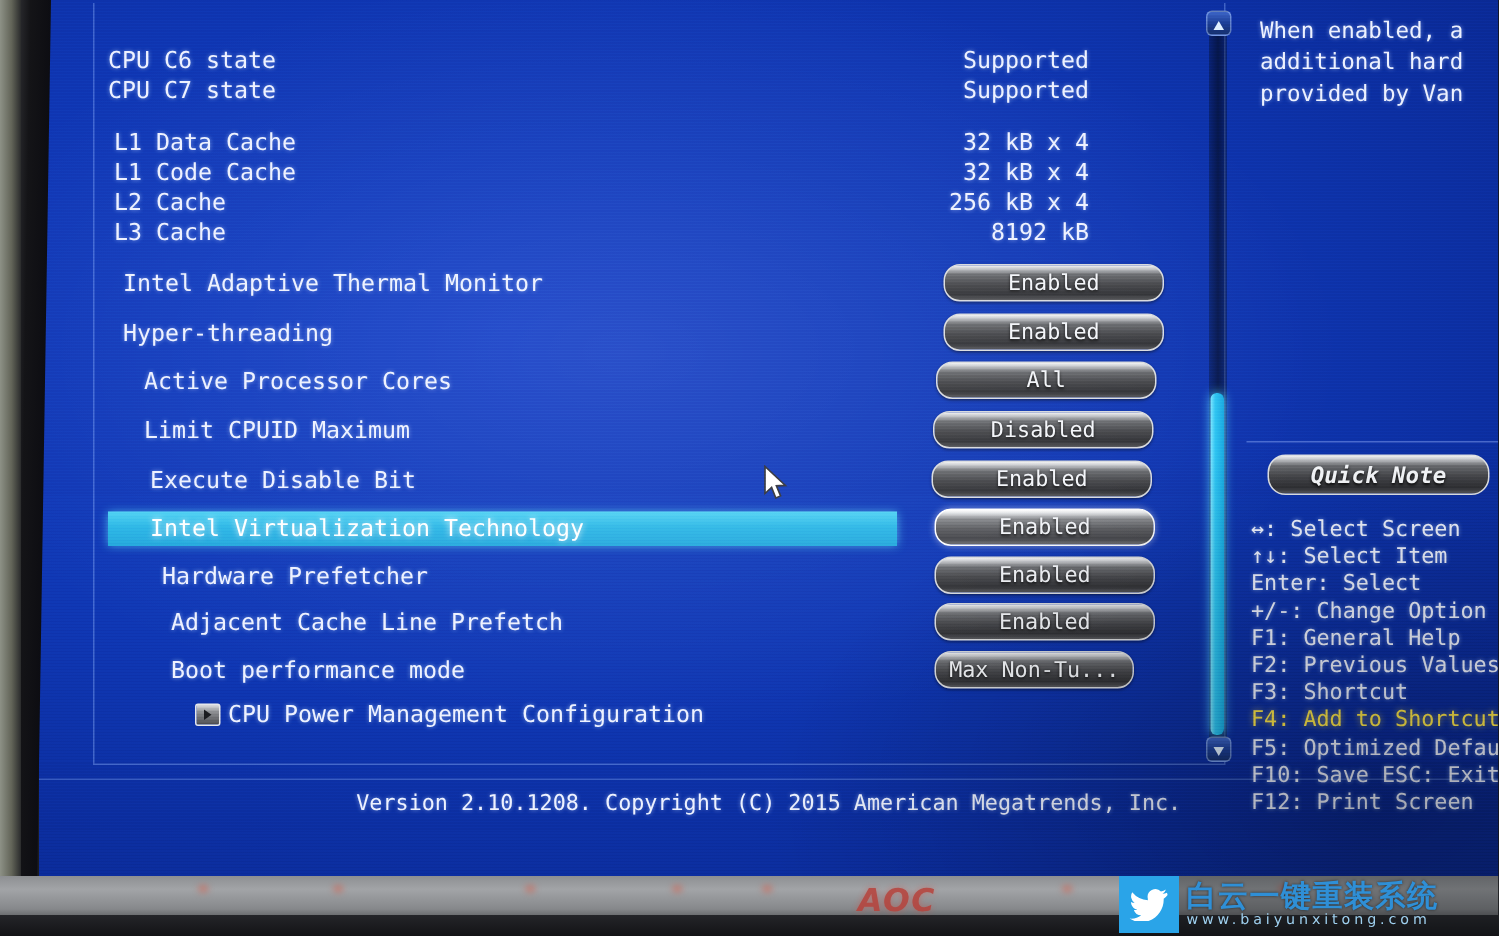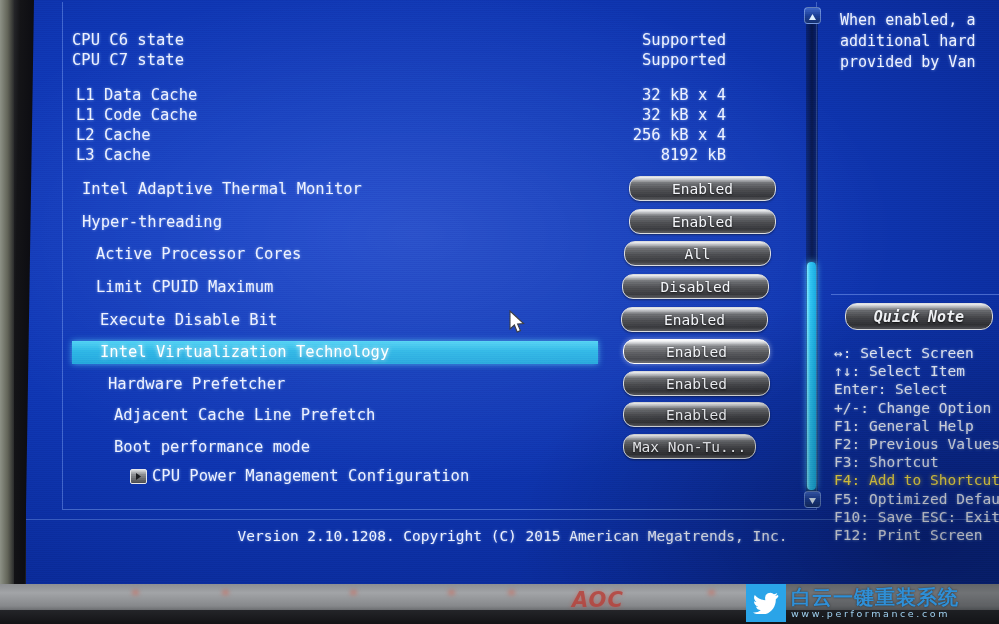--- a/index.html
+++ b/index.html
@@ -405,17 +405,17 @@
   <div class="bezel-bottom-dark"></div>
 
   <div class="watermark">
     <div class="wm-bird">
       <svg width="26" height="22" viewBox="0 0 26 22">
         <path d="M25 3.1c-.9.4-1.9.7-3 .8a5.2 5.2 0 0 0 2.3-2.9c-1 .6-2.1 1-3.3 1.3A5.2 5.2 0 0 0 12.2 7c0 .4 0 .8.1 1.2A14.8 14.8 0 0 1 1.8 2.9a5.2 5.2 0 0 0 1.6 7 5.1 5.1 0 0 1-2.4-.6v.1c0 2.5 1.8 4.6 4.2 5.1a5.3 5.3 0 0 1-2.3.1 5.2 5.2 0 0 0 4.9 3.6A10.5 10.5 0 0 1 0 20.4a14.8 14.8 0 0 0 8 2.3c9.6 0 14.8-7.9 14.8-14.8v-.7c1-.7 1.9-1.6 2.6-2.6z" fill="#ffffff"></path>
       </svg>
     </div>
     <div class="wm-texts">
       <div class="wm-cn">白云一键重装系统</div>
-      <div class="wm-url">www.performance.com</div>
+      <div class="wm-url">www.baiyunxitong.com</div>
     </div>
   </div>
 
 </div>
 
 </body></html>

